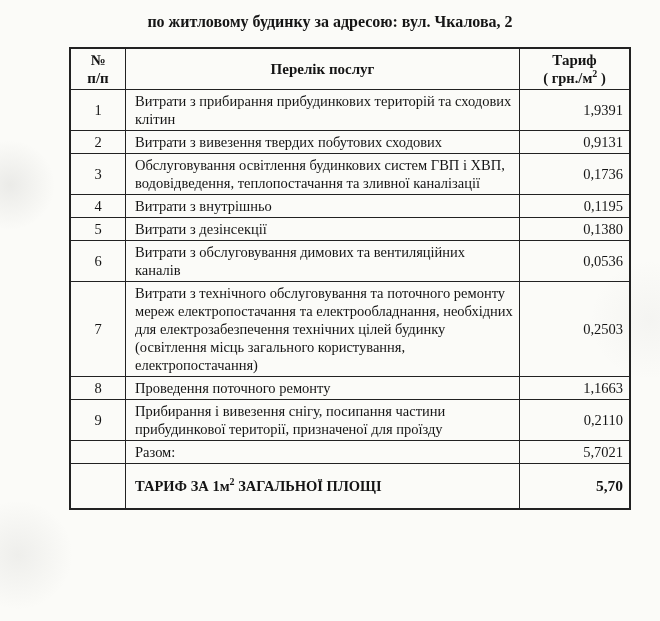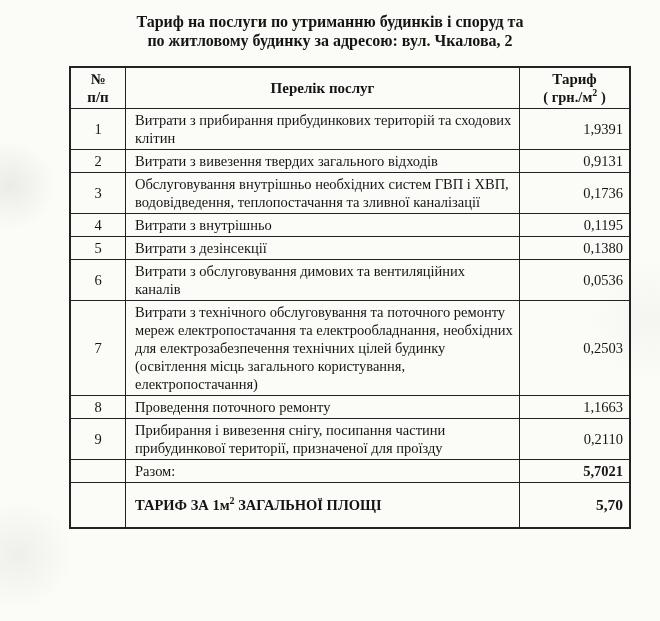--- a/index.html
+++ b/index.html
@@ -55,33 +55,32 @@
     font-size: 15px;
     padding: 2px 4px;
   }
   th .unit-line {
     font-weight: bold;
     font-size: 14.5px;
   }
   td.num-cell    { text-align: center; }
   td.service-cell{ text-align: left; padding-left: 9px; }
   td.tariff-cell { text-align: right; }
-  tr.total-row td.tariff-cell { font-weight: bold; }
+  tr.total-row td.tariff-cell { font-weight: normal; }
   tr.final-row td { height: 40px; }
   tr.final-row td.service-cell { font-weight: bold; }
   tr.final-row td.tariff-cell  { font-weight: bold; font-size: 15.5px; }
   sup { font-size: 10px; line-height: 0; }
 </style>
 </head>
 <body>
 
 <div class="page">
 
   <div class="doc-title">
-    <div>Тариф на послуги по утриманню будинків і споруд та</div>
     <div>по житловому будинку за адресою: вул. Чкалова, 2</div>
   </div>
 
   <table class="tariff-table">
     <thead>
       <tr>
         <th class="col-num">
           <div>№</div>
           <div>п/п</div>
         </th>
@@ -93,26 +92,26 @@
       </tr>
     </thead>
     <tbody>
       <tr>
         <td class="num-cell">1</td>
         <td class="service-cell">Витрати з прибирання прибудинкових територій та сходових клітин</td>
         <td class="tariff-cell">1,9391</td>
       </tr>
       <tr>
         <td class="num-cell">2</td>
-        <td class="service-cell">Витрати з вивезення твердих загального відходів</td>
+        <td class="service-cell">Витрати з вивезення твердих побутових сходових</td>
         <td class="tariff-cell">0,9131</td>
       </tr>
       <tr>
         <td class="num-cell">3</td>
-        <td class="service-cell">Обслуговування внутрішньо необхідних систем ГВП і ХВП, водовідведення, теплопостачання та зливної каналізації</td>
+        <td class="service-cell">Обслуговування освітлення будинкових систем ГВП і ХВП, водовідведення, теплопостачання та зливної каналізації</td>
         <td class="tariff-cell">0,1736</td>
       </tr>
       <tr>
         <td class="num-cell">4</td>
         <td class="service-cell">Витрати з внутрішньо</td>
         <td class="tariff-cell">0,1195</td>
       </tr>
       <tr>
         <td class="num-cell">5</td>
         <td class="service-cell">Витрати з дезінсекції</td>

